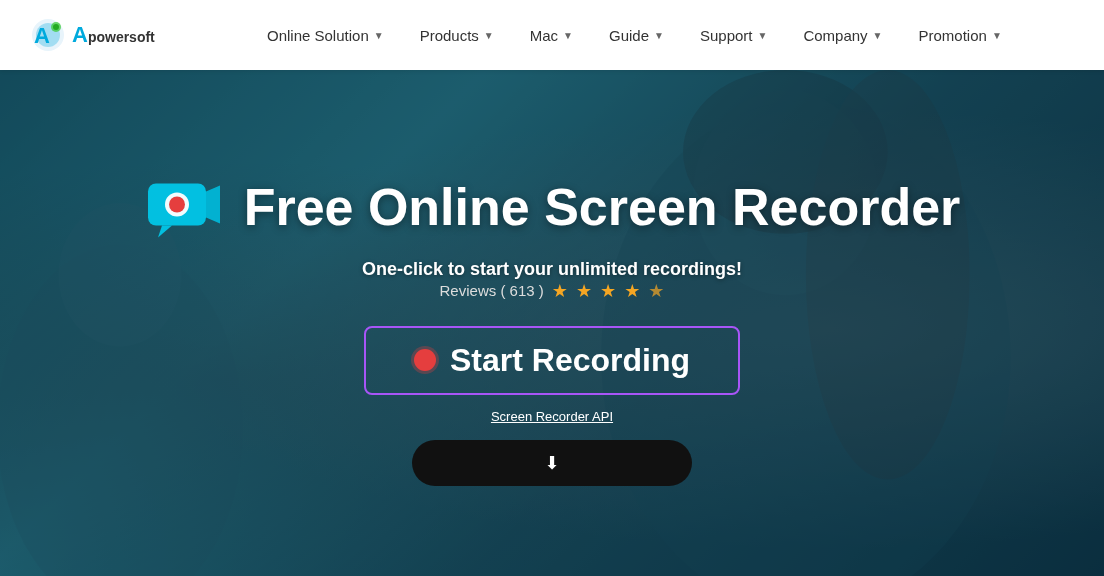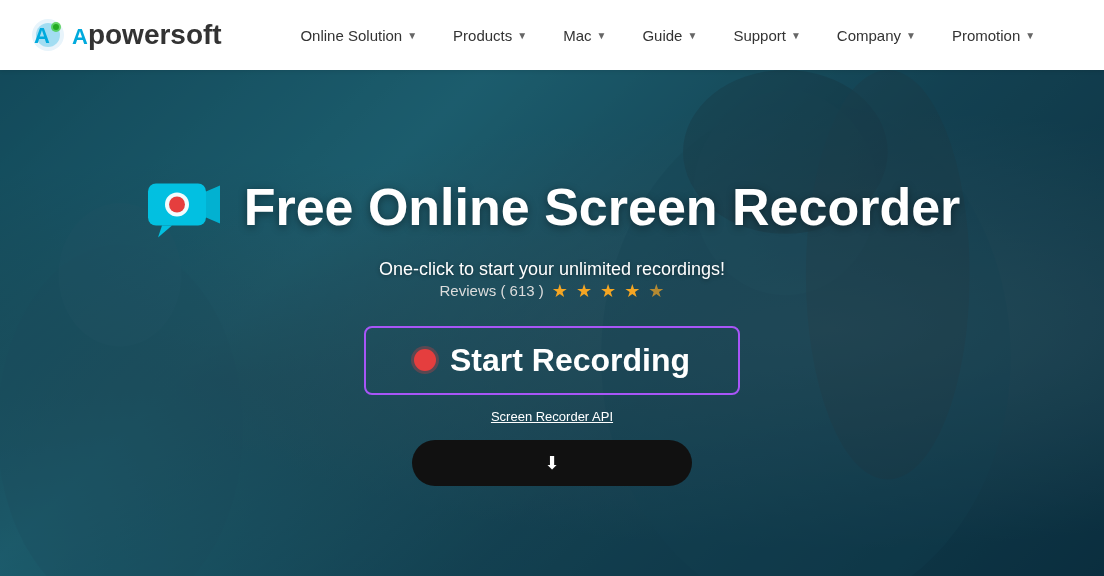--- a/index.html
+++ b/index.html
@@ -117,21 +117,21 @@
     #hero-title {
       font-size: 52px;
       font-weight: 700;
       color: #fff;
       text-shadow: 0 2px 8px rgba(0,0,0,0.4);
       line-height: 1.1;
     }
     #hero-subtitle {
       font-size: 18px;
       color: #fff;
-      font-weight: 400;
+      font-weight: 700;
       margin-bottom: 0;
       text-shadow: 0 1px 4px rgba(0,0,0,0.4);
     }
     #reviews-row {
       display: flex;
       align-items: center;
       gap: 8px;
       margin-bottom: 24px;
       color: #fff;
       font-size: 15px;
@@ -203,21 +203,21 @@
 <div id="navbar">
   <a id="logo-area" href="#">
     <svg id="logo-icon" viewBox="0 0 36 36">
       <circle cx="18" cy="18" r="16" fill="#e8f4fb"></circle>
       <circle cx="18" cy="18" r="12" fill="#00aadd" opacity="0.3"></circle>
       <text x="4" y="26" font-size="22" fill="#00aadd" font-weight="bold">A</text>
       <circle cx="26" cy="10" r="5" fill="#44cc44" opacity="0.8"></circle>
       <circle cx="26" cy="10" r="3" fill="#22aa22"></circle>
     </svg>
     <span id="logo-text">
-      <span style="color:#00aadd;font-weight:900;">A</span><span style="color:#333;font-weight:600;font-size:28px;margin-top:16px;">powersoft</span>
+      <span style="color:#00aadd;font-weight:900;">A</span><span style="color:#333;font-weight:600;font-size:14px;margin-top:16px;">powersoft</span>
     </span>
   </a>
   <nav>
     <div class="nav-item">
       <span>Online Solution</span>
       <span class="nav-chevron">▼</span>
     </div>
     <div class="nav-item">
       <span>Products</span>
       <span class="nav-chevron">▼</span>

